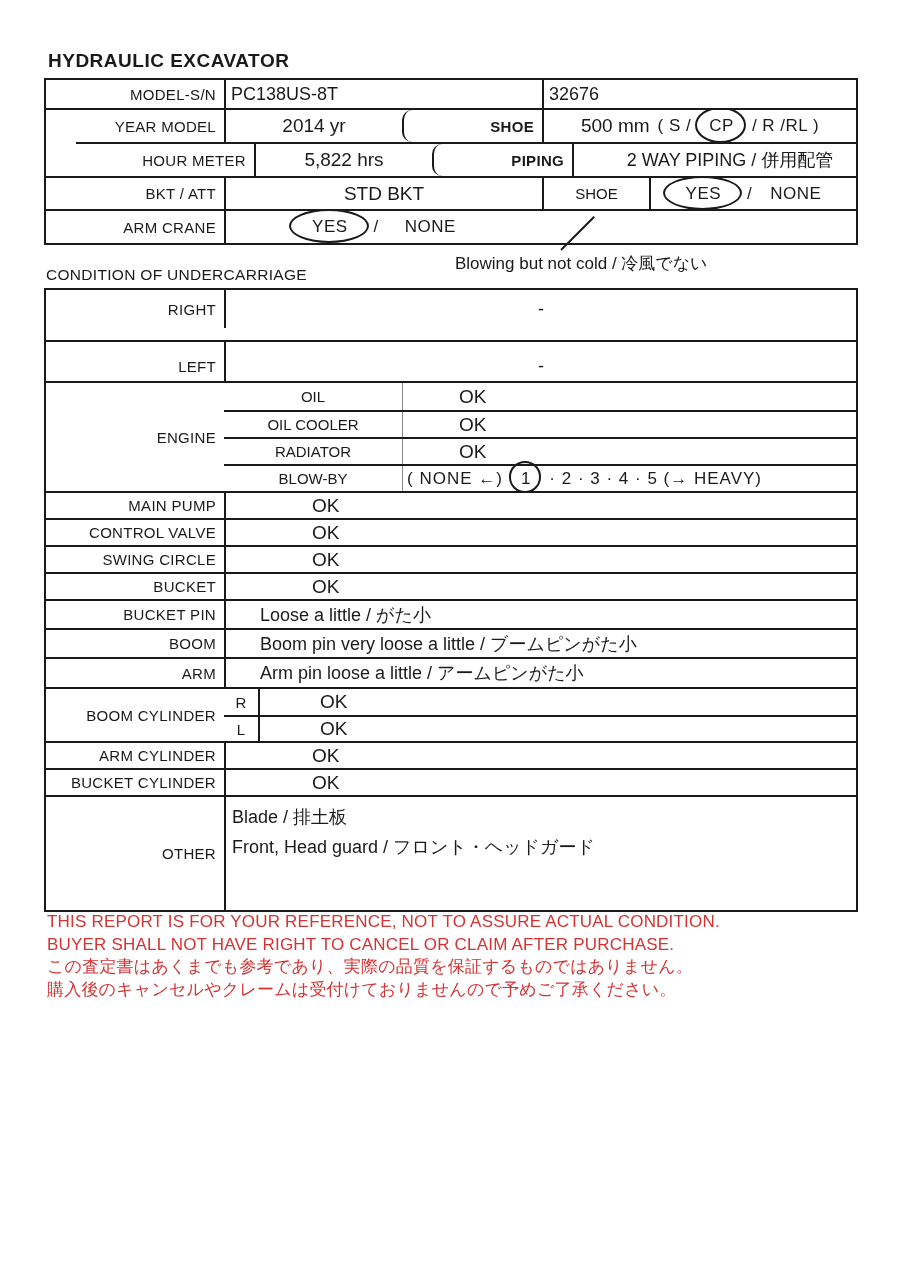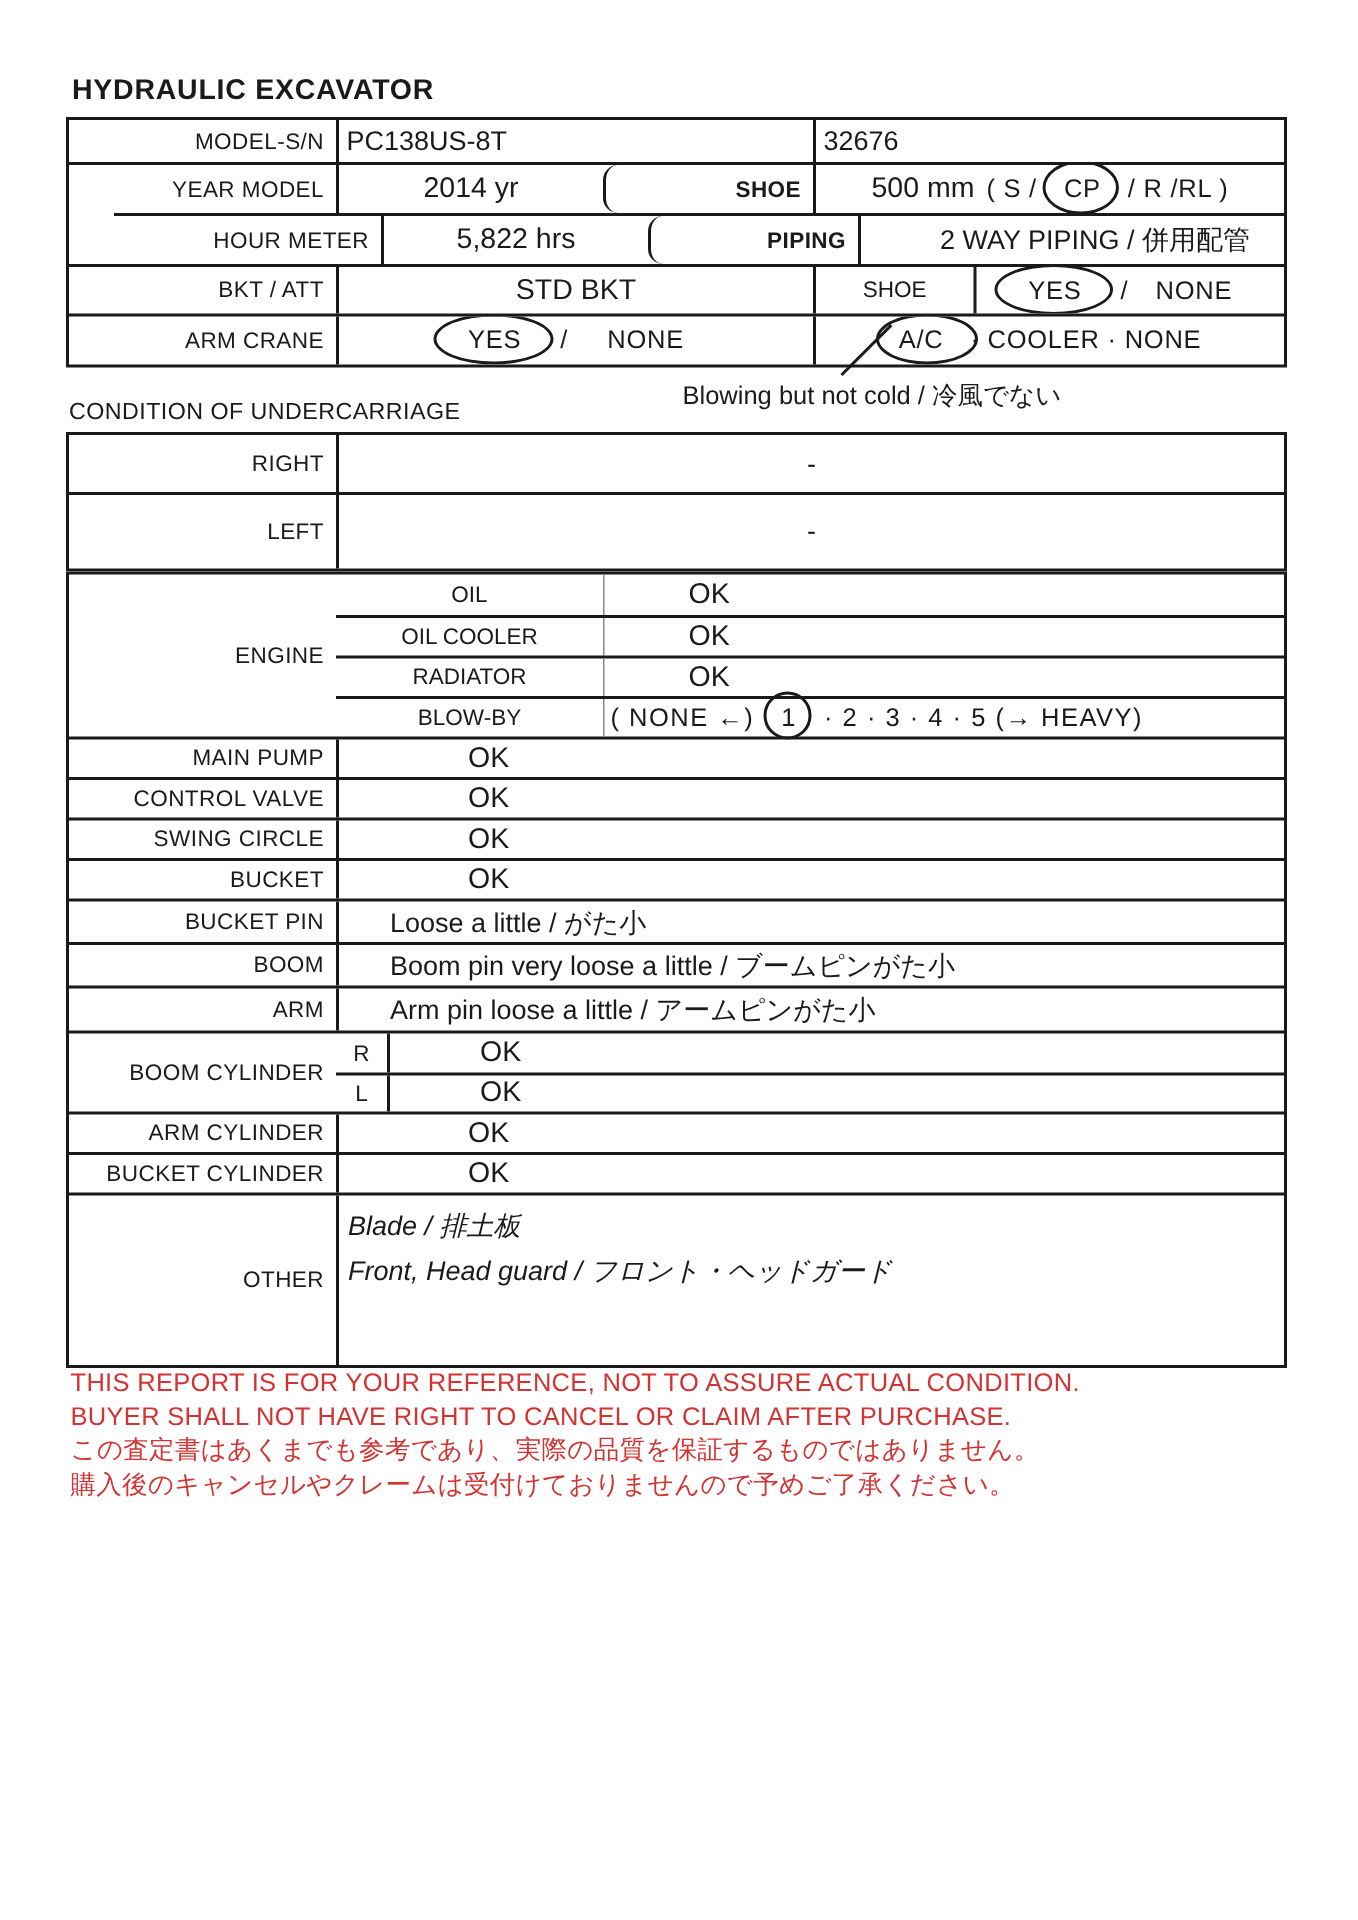--- a/index.html
+++ b/index.html
@@ -26,21 +26,21 @@
   .spec .r1 { height:28px; } .spec .r2 { height:34px; } .spec .r3 { height:34px;margin-left:30px; }
   .spec .r4 { height:33px; } .spec .r5 { height:34px; }
   .w178 { width:178px; flex:none; } .w318 { width:318px; flex:none; }
   .w314 { width:314px; flex:none; } .w140 { width:140px; flex:none;font-weight:bold; }
   .w107 { width:107px; flex:none; } .w207 { width:207px; flex:none; }
   .big { font-size:18px; padding-left:5px; }
   .val { font-size:19px;text-align:right; }
   .val-sm { font-size:17px; letter-spacing:.5px; }
 
   
-  .uc .r1 { height:38px; } .uc .r2 { height:51px; }
+  .uc .r1 { height:38px; } .uc .r2 { height:51px;margin-top:12px; }
   .w632 { width:632px; flex:none; }
   .dash { font-size:18px; }
   .sub-rows { display:flex; flex-direction:column; flex:1; }
   .sub-row { display:flex; height:27px; }
   .sub-row + .sub-row { border-top:2px solid #1a1a1a; }
   .sub-lbl { width:178px; flex:none; display:flex; align-items:center; justify-content:center; font-size:15px; }
   .sub-val { flex:1; display:flex; align-items:center; border-left:1px solid #888; }
   .rl-rows { display:flex; flex-direction:column; flex:1; }
   .rl-row { display:flex; height:26px; }
   .rl-row + .rl-row { border-top:2px solid #1a1a1a; }
@@ -113,24 +113,20 @@
         <span class="val-sm">NONE</span>
       </div>
     </div>
     <div class="trow r5">
       <div class="cell lblc w178">ARM CRANE</div>
       <div class="cell ctr w318">
         <span class="circ circ-yes val-sm gap-r2">YES</span>
         <span class="val-sm gap-r2">/</span>
         <span class="val-sm">NONE</span>
       </div>
-      <div class="cell ctr w314">
-        <span class="circ circ-ac val-sm">A/C</span>
-        <span class="val-sm gap-l">· COOLER · NONE</span>
-      </div>
     </div>
   </div>
 
   <div class="pointer-line"></div>
   <div class="ac-note">Blowing but not cold / 冷風でない</div>
 
   <div class="uc-heading">CONDITION OF UNDERCARRIAGE</div>
   <div class="tbl uc" style="top:288px;">
     <div class="trow r1">
       <div class="cell lblc w178">RIGHT</div>
@@ -245,21 +241,21 @@
     </div>
     <div class="trow h27">
       <div class="cell lblc w178">BUCKET CYLINDER</div>
       <div class="cell w632">
           <span class="ok">OK</span>
         </div>
     </div>
 
     <div class="trow h115">
       <div class="cell lblc w178">OTHER</div>
-      <div class="cell w632" style="align-items:flex-end;font-style:italic;">
+      <div class="cell w632" style="align-items:flex-end;">
         <div class="other-lines">
           <div>Blade / 排土板</div>
           <div>Front, Head guard / フロント・ヘッドガード</div>
         </div>
       </div>
     </div>
   </div>
 
   <div class="disclaimer">
     <div>THIS REPORT IS FOR YOUR REFERENCE, NOT TO ASSURE ACTUAL CONDITION.</div>

